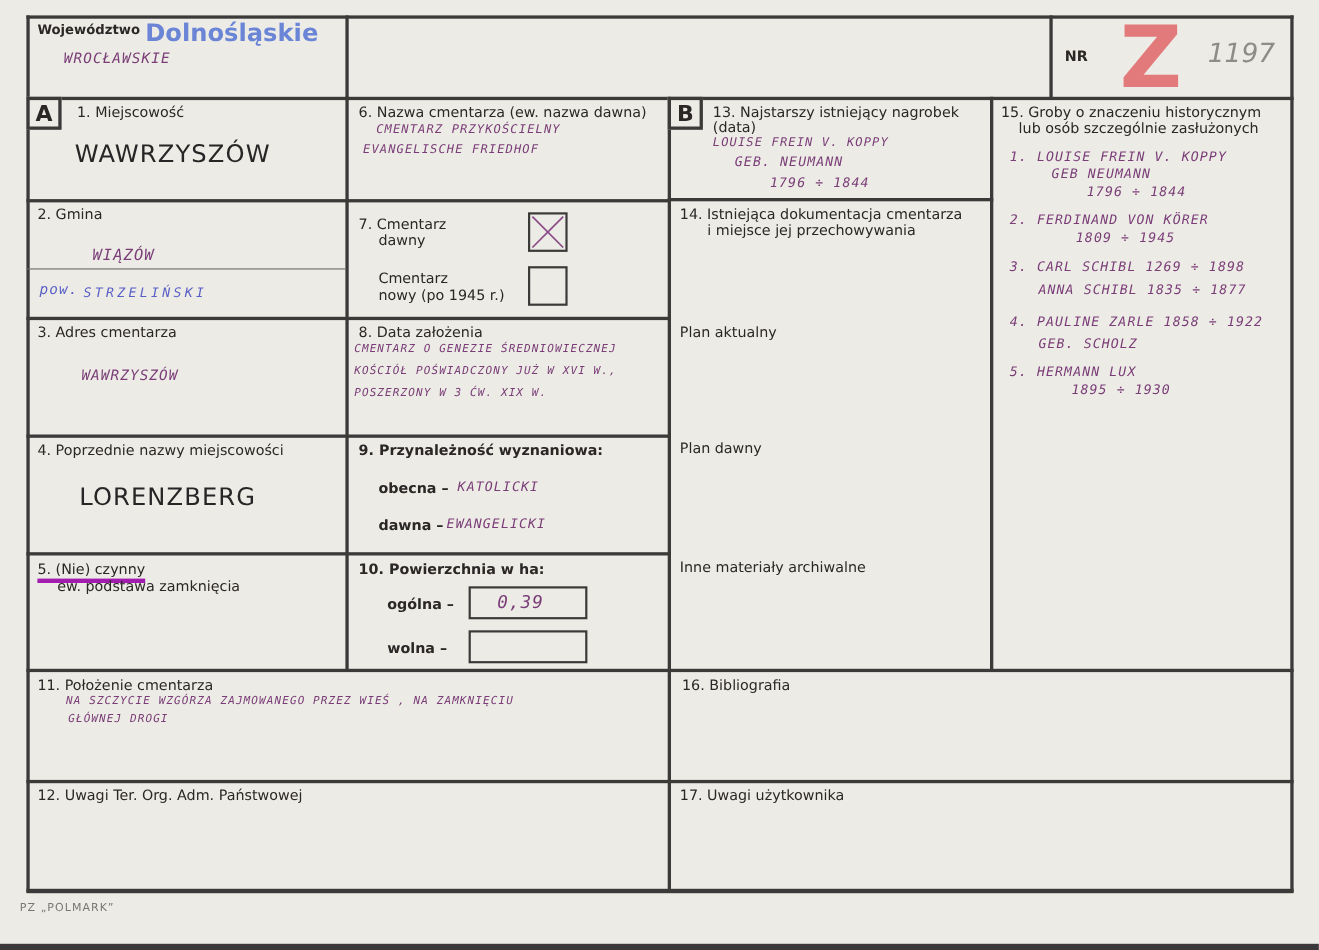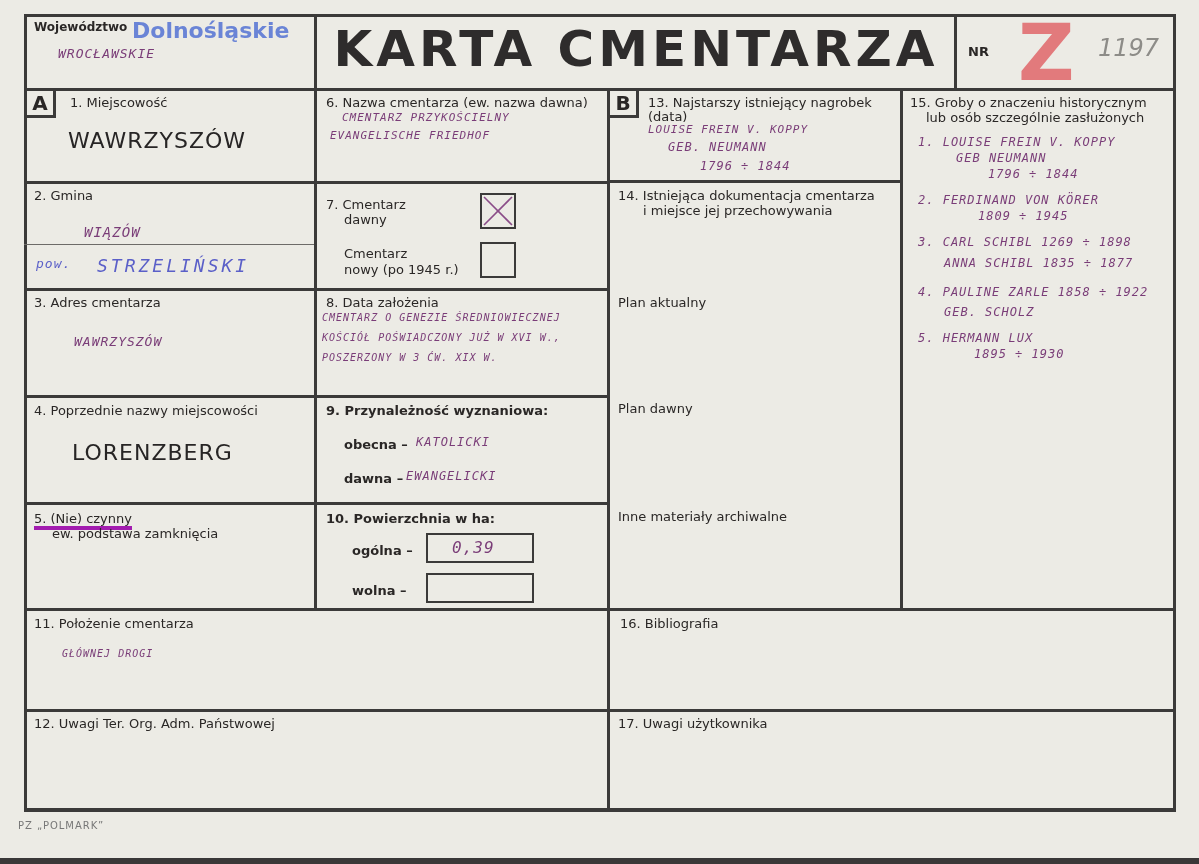--- a/index.html
+++ b/index.html
@@ -63,21 +63,20 @@
   <div class="line-h" style="left:24px; top:808px; width:1152px; height:4px;"></div>
 
   <div class="line-v" style="left:314px; top:14px; height:76px;"></div>
   <div class="line-v" style="left:954px; top:14px; height:76px;"></div>
   <div class="line-h" style="left:24px; top:88px; width:1152px;"></div>
 
   <div class="lbl bold" style="left:34px; top:20px; font-size:12px;">Województwo</div>
   <div class="stamp">Dolnośląskie</div>
   <div class="hand" style="left:58px; top:46px; font-size:13px;">WROCŁAWSKIE</div>
 
-  <div class="title">KARTA CMENTARZA</div>
 
   <div class="nr">NR</div>
   <div class="bigz">Z</div>
   <div class="pencil">1197</div>
 
   <div class="line-v" style="left:314px; top:88px; height:522px;"></div>
   <div class="line-v" style="left:607px; top:88px; height:722px;"></div>
   <div class="line-v" style="left:900px; top:88px; height:522px;"></div>
 
   <div class="line-h" style="left:24px; top:181px; width:586px;"></div>
@@ -90,21 +89,21 @@
 
   <div class="line-h" style="left:607px; top:180px; width:296px;"></div>
 
   <div class="badge" style="left:24px; top:88px;">A</div>
   <div class="lbl" style="left:70px; top:95px;">1. Miejscowość</div>
   <div class="typed" style="left:68px; top:128px;">WAWRZYSZÓW</div>
 
   <div class="lbl" style="left:34px; top:188px;">2. Gmina</div>
   <div class="hand" style="left:84px; top:224px; font-size:14px;">WIĄZÓW</div>
   <div class="hand blue" style="left:36px; top:256px; font-size:13px;">pow.</div>
-  <div class="hand blue" style="left:97px; top:258px; font-size:18px; letter-spacing:3px;">STRZELIŃSKI</div>
+  <div class="hand blue" style="left:76px; top:258px; font-size:12px; letter-spacing:3px;">STRZELIŃSKI</div>
 
   <div class="lbl" style="left:34px; top:295px;">3. Adres cmentarza</div>
   <div class="hand" style="left:74px; top:334px; font-size:13px;">WAWRZYSZÓW</div>
 
   <div class="lbl" style="left:34px; top:403px;">4. Poprzednie nazwy miejscowości</div>
   <div class="typed" style="left:72px; top:440px; font-size:22px;">LORENZBERG</div>
 
   <div class="lbl" style="left:34px; top:511px;"><span class="underline">5. (Nie) czynny</span></div>
   <div class="lbl" style="left:52px; top:526px;">ew. podstawa zamknięcia</div>
 
@@ -169,20 +168,21 @@
     <div class="hand" style="left:978px; top:208px;">1809 ÷ 1945</div>
     <div class="hand" style="left:918px; top:234px;">3. CARL SCHIBL 1269 ÷ 1898</div>
     <div class="hand" style="left:944px; top:255px;">ANNA SCHIBL 1835 ÷ 1877</div>
     <div class="hand" style="left:918px; top:284px;">4. PAULINE ZARLE 1858 ÷ 1922</div>
     <div class="hand" style="left:944px; top:304px;">GEB. SCHOLZ</div>
     <div class="hand" style="left:918px; top:330px;">5. HERMANN LUX</div>
     <div class="hand" style="left:974px; top:346px;">1895 ÷ 1930</div>
   </div>
 
   <div class="lbl" style="left:34px; top:616px;">11. Położenie cmentarza</div>
+  <div class="hand" style="left:60px; top:630px; font-size:10px;">NA SZCZYCIE WZGÓRZA ZAJMOWANEGO PRZEZ WIEŚ , NA ZAMKNIĘCIU</div>
   <div class="hand" style="left:62px; top:646px; font-size:10px;">GŁÓWNEJ DROGI</div>
 
   <div class="lbl" style="left:620px; top:616px;">16. Bibliografia</div>
 
   <div class="lbl" style="left:34px; top:716px;">12. Uwagi Ter. Org. Adm. Państwowej</div>
   <div class="lbl" style="left:618px; top:716px;">17. Uwagi użytkownika</div>
 
   <div class="footer">PZ „POLMARK”</div>
   <div class="footer-r"></div>
 </div>

